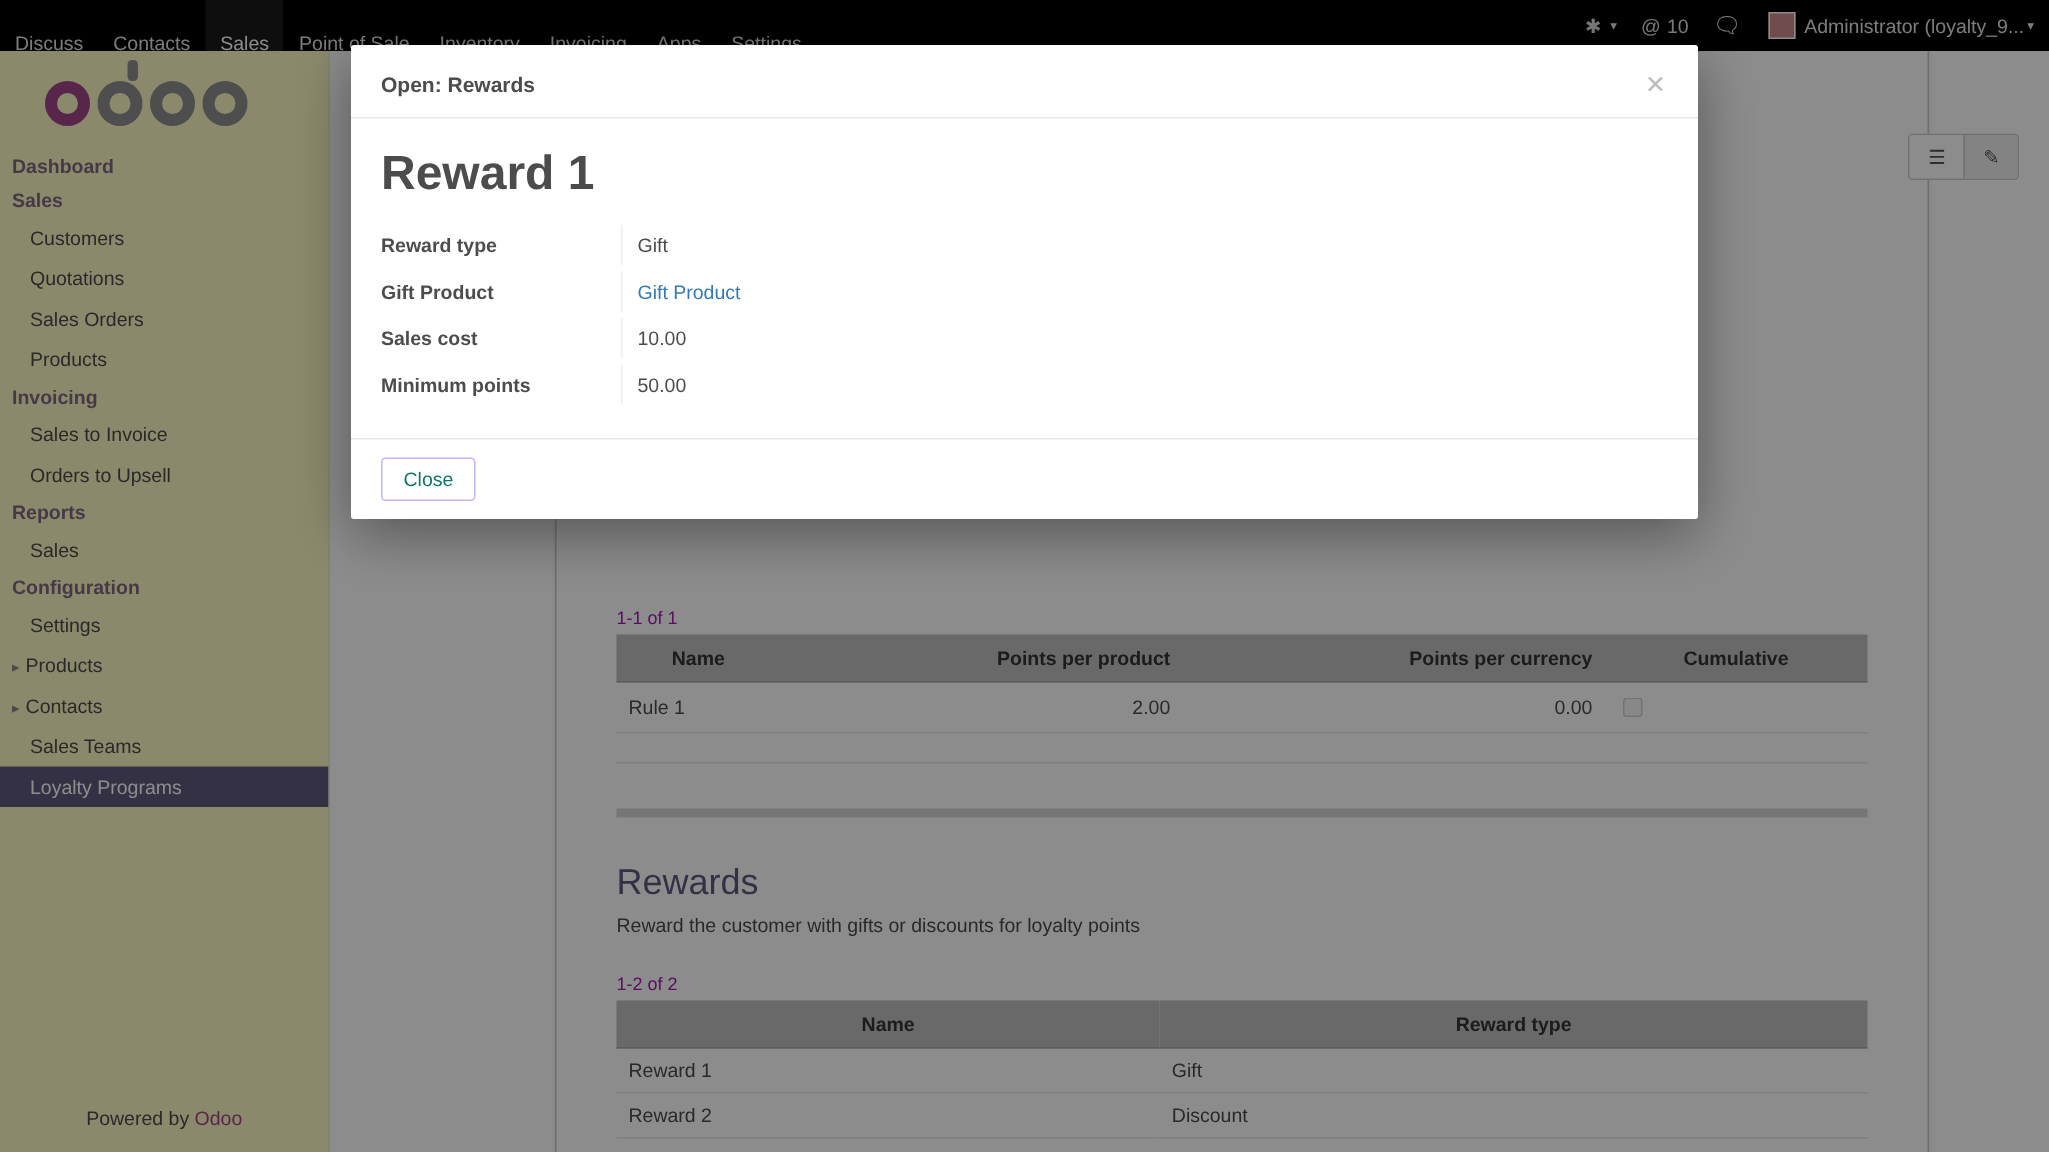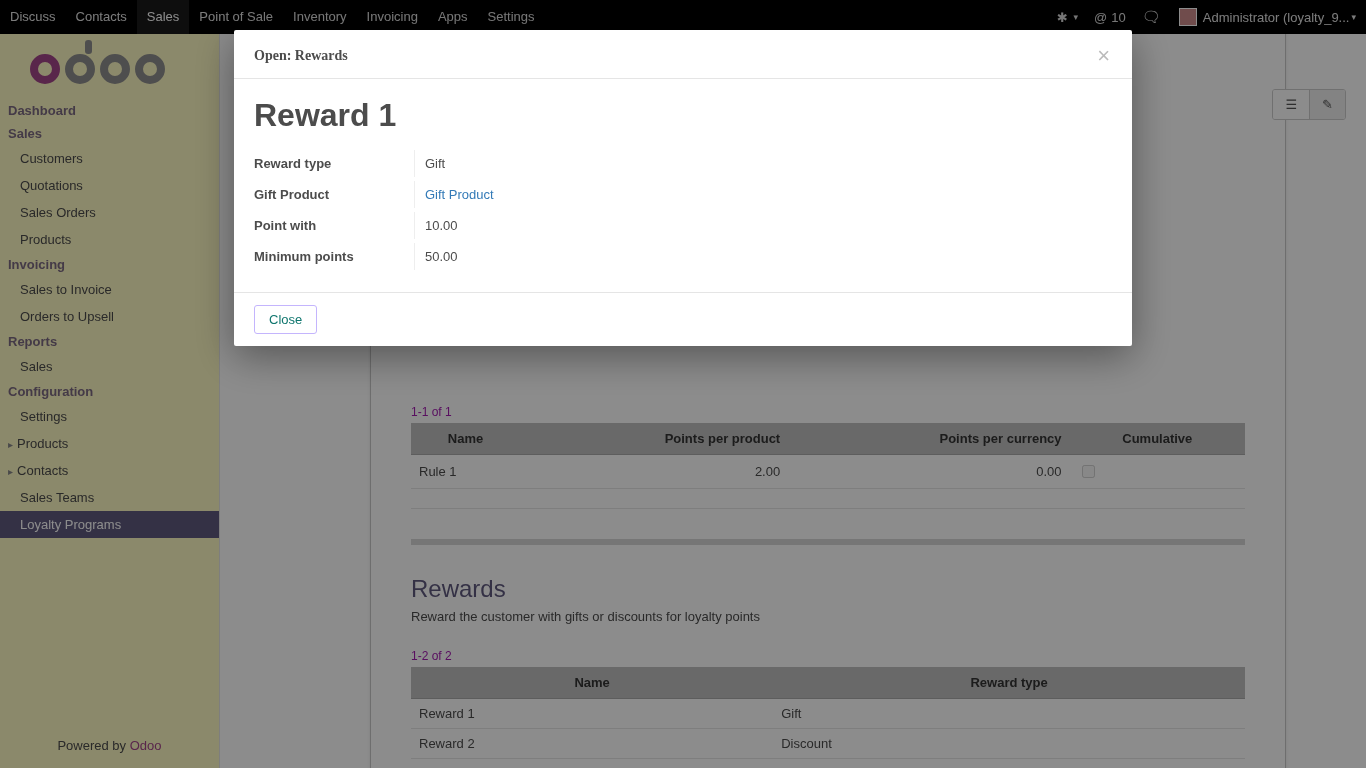--- a/index.html
+++ b/index.html
@@ -26,21 +26,21 @@
     height: 34px;
     background: var(--topbar-bg);
     display: flex;
     align-items: stretch;
     color: #e2e2e2;
     font-size: 13px;
   }
   .topbar .nav-left { display: flex; }
   .topbar .nav-right { display: flex; margin-left: auto; align-items:center;}
   .topbar .nav-item {
-    padding: 8px 10px;
+    padding: 20px 10px;
     color: #e2e2e2;
     cursor: pointer;
     line-height: 18px;
     text-align: right;
   }
   .topbar .nav-item.active { background:#1a1a1a; color:#fff; }
   .topbar .nav-right .icon { padding:0 8px; color:#e2e2e2; cursor:pointer; display:flex; align-items:center; gap:4px;}
   .caret-down { font-size:9px; margin-left:2px;}
   .avatar {
     width:18px; height:18px; background:#cc8b8b; border:1px solid #fff; display:inline-block;
@@ -178,21 +178,21 @@
     box-shadow:0 10px 40px rgba(0,0,0,.4);
     display:flex;
     flex-direction:column;
   }
   .modal-header {
     padding:18px 20px 14px;
     border-bottom:1px solid #e5e5e5;
     display:flex;
     align-items:center;
   }
-  .modal-header .title { font-size:14px; font-weight:bold; color:#4c4c4c;font-family:Liberation Serif, serif;}
+  .modal-header .title { font-size:14px; font-weight:bold; color:#4c4c4c;}
   .modal-header .close {
     margin-left:auto;
     color:#bbb;
     font-size:22px;
     cursor:pointer;
     line-height:14px;
     padding:0 2px;
   }
   .modal-body {
     padding:10px 20px 20px;
@@ -388,21 +388,21 @@
 
       <div class="field-row">
         <div class="label">Reward type</div>
         <div class="value">Gift</div>
       </div>
       <div class="field-row">
         <div class="label">Gift Product</div>
         <div class="value link"><a>Gift Product</a></div>
       </div>
       <div class="field-row">
-        <div class="label">Point with</div>
+        <div class="label">Sales cost</div>
         <div class="value">10.00</div>
       </div>
       <div class="field-row">
         <div class="label">Minimum points</div>
         <div class="value">50.00</div>
       </div>
     </div>
     <div class="modal-footer">
       <button class="btn-default">Close</button>
     </div>

